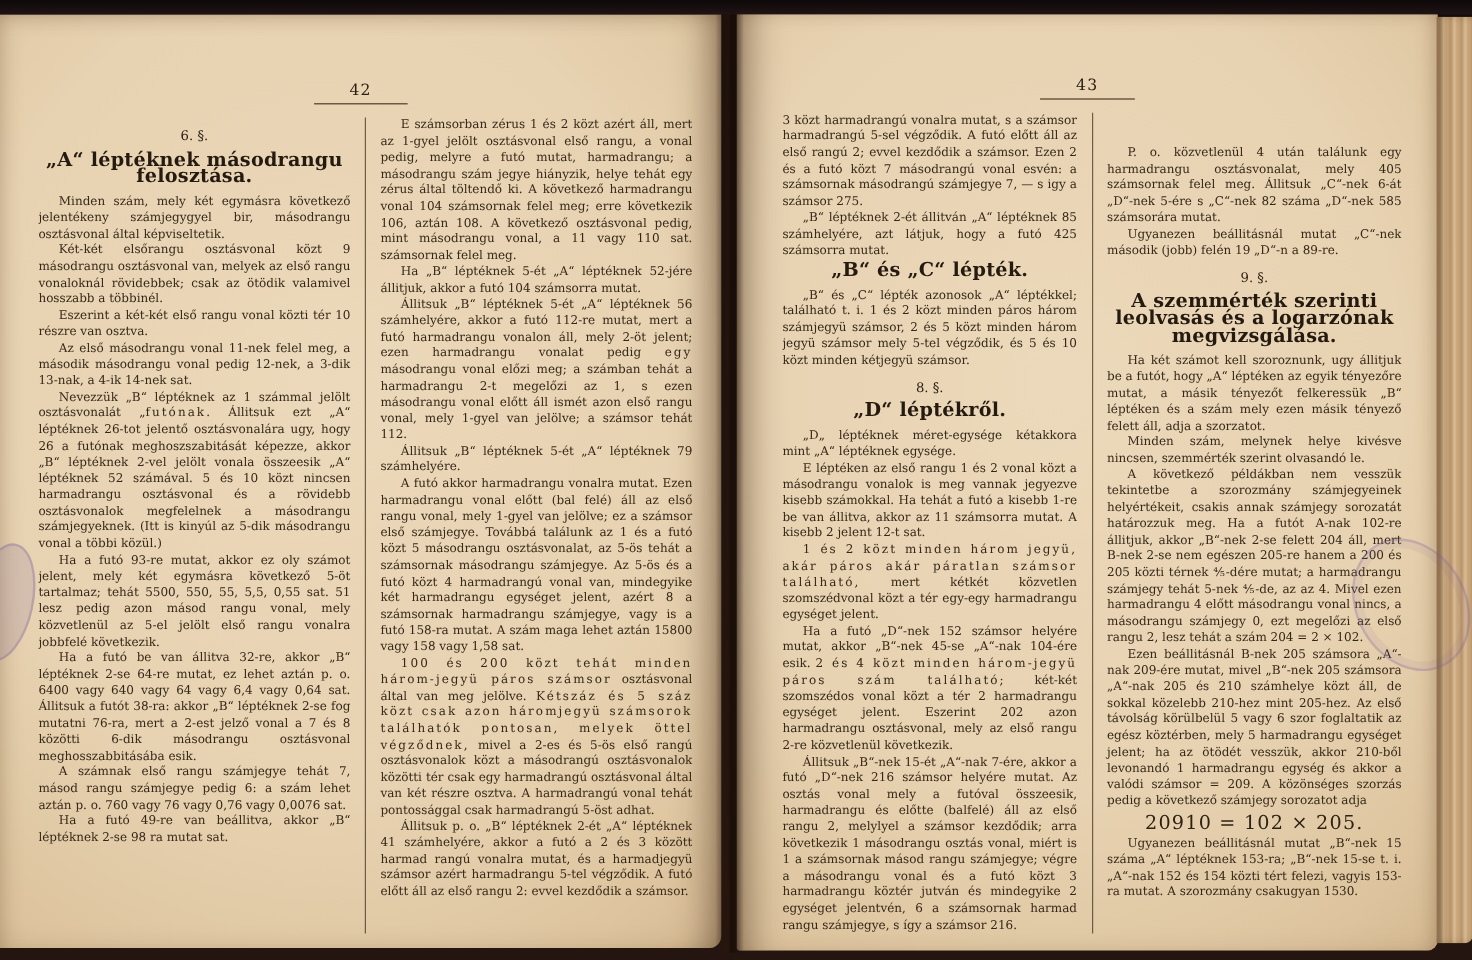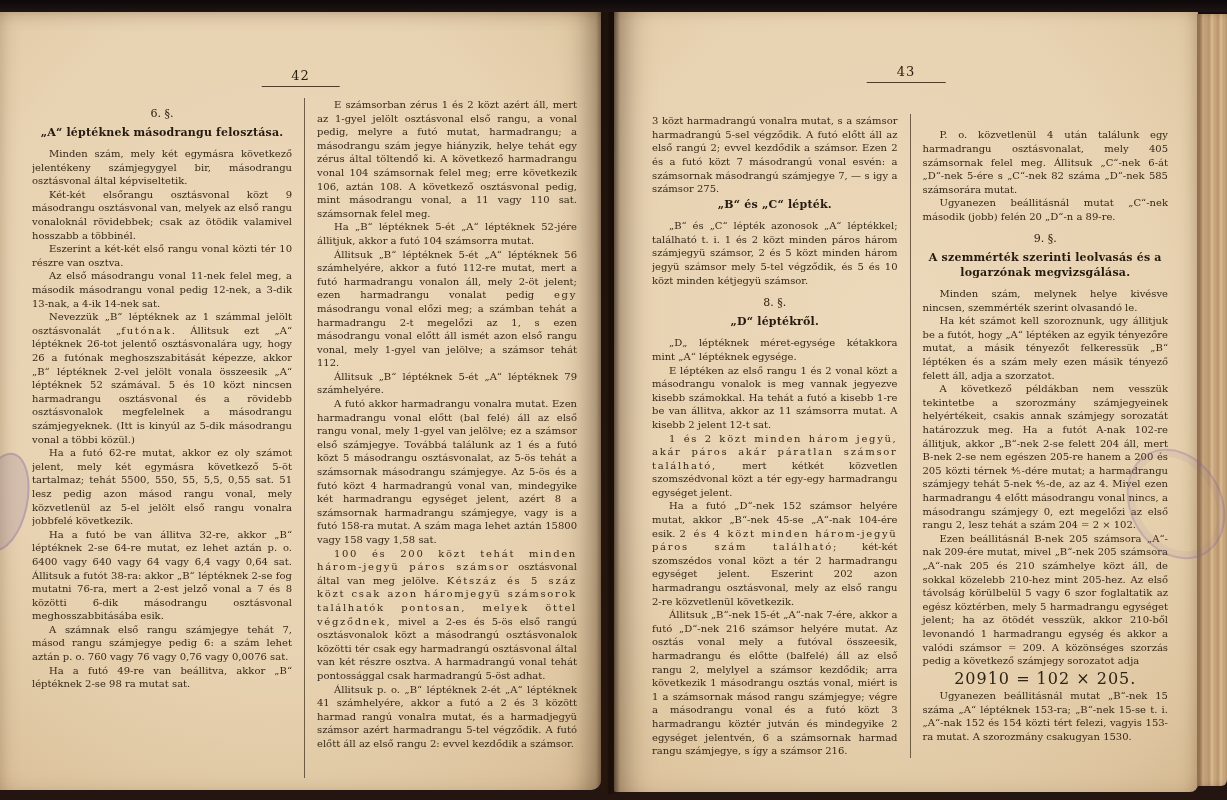--- a/index.html
+++ b/index.html
@@ -48,21 +48,21 @@
   }
   .page-right .cols{left:38px;right:30px;top:84px;align-items:center;}
   .col{
     flex:1 1 0;overflow:hidden;text-align:justify;
     font-size:10px;line-height:13.6px;color:#362818;
   }
   .col-first{padding-right:12px;border-right:1px solid rgba(70,52,32,.75);}
   .col-second{padding-left:12px;}
   .section{ text-align:center;font-size:11px;margin:9px 0 5px 0;color:#2e2214;}
   .heading{
-    text-align:center;font-weight:bold;font-size:11px;line-height:14.5px;
+    text-align:center;font-weight:bold;font-size:16px;line-height:14.5px;
     margin:2px 6px 7px 6px;color:#241a0f;letter-spacing:.2px;
   }
   .para{margin:0;text-indent:17px;}
   .para.noindent{text-indent:0;}
   .sp{letter-spacing:1.7px;}
   .equation{text-align:center;font-size:16px;margin:4px 0;letter-spacing:1px;color:#2e2214;}
   .stamp-oval{
     position:absolute;left:1130px;top:446px;width:88px;height:112px;z-index:6;
     border:2.5px solid rgba(125,95,160,.5);border-radius:50%;
     transform:rotate(-30deg);
@@ -89,21 +89,21 @@
   <div class="pagenum">42</div>
   <div class="cols">
     <div class="col col-first">
         <div class="section">6. §.</div>
         <div class="heading">„A“ léptéknek másodrangu felosztása.</div>
         <p class="para"><span>Minden szám, mely két egymásra következő jelentékeny számjegygyel bir, másodrangu osztásvonal által képviseltetik.</span></p>
         <p class="para"><span>Két-két elsőrangu osztásvonal közt 9 másodrangu osztásvonal van, melyek az első rangu vonaloknál rövidebbek; csak az ötödik valamivel hosszabb a többinél.</span></p>
         <p class="para"><span>Eszerint a két-két első rangu vonal közti tér 10 részre van osztva.</span></p>
         <p class="para"><span>Az első másodrangu vonal 11-nek felel meg, a második másodrangu vonal pedig 12-nek, a 3-dik 13-nak, a 4-ik 14-nek sat.</span></p>
         <p class="para"><span>Nevezzük „B“ léptéknek az 1 számmal jelölt osztásvonalát „</span><span class="sp">futónak</span><span>. Állitsuk ezt „A“ léptéknek 26-tot jelentő osztásvonalára ugy, hogy 26 a futónak meghoszszabitását képezze, akkor „B“ léptéknek 2-vel jelölt vonala összeesik „A“ léptéknek 52 számával. 5 és 10 közt nincsen harmadrangu osztásvonal és a rövidebb osztásvonalok megfelelnek a másodrangu számjegyeknek. (Itt is kinyúl az 5-dik másodrangu vonal a többi közül.)</span></p>
-        <p class="para"><span>Ha a futó 62-re mutat, akkor ez oly számot jelent, mely két egymásra következő 5-öt tartalmaz; tehát 5500, 550, 55, 5,5, 0,55 sat. 51 lesz pedig azon másod rangu vonal, mely közvetlenül az 5-el jelölt első rangu vonalra jobbfelé következik.</span></p>
+        <p class="para"><span>Ha a futó 93-re mutat, akkor ez oly számot jelent, mely két egymásra következő 5-öt tartalmaz; tehát 5500, 550, 55, 5,5, 0,55 sat. 51 lesz pedig azon másod rangu vonal, mely közvetlenül az 5-el jelölt első rangu vonalra jobbfelé következik.</span></p>
         <p class="para"><span>Ha a futó be van állitva 32-re, akkor „B“ léptéknek 2-se 64-re mutat, ez lehet aztán p. o. 6400 vagy 640 vagy 64 vagy 6,4 vagy 0,64 sat. Állitsuk a futót 38-ra: akkor „B“ léptéknek 2-se fog mutatni 76-ra, mert a 2-est jelző vonal a 7 és 8 közötti 6-dik másodrangu osztásvonal meghosszabbitásába esik.</span></p>
         <p class="para"><span>A számnak első rangu számjegye tehát 7, másod rangu számjegye pedig 6: a szám lehet aztán p. o. 760 vagy 76 vagy 0,76 vagy 0,0076 sat.</span></p>
         <p class="para"><span>Ha a futó 49-re van beállitva, akkor „B“ léptéknek 2-se 98 ra mutat sat.</span></p>
       </div>
     <div class="col col-second">
         <p class="para"><span>E számsorban zérus 1 és 2 közt azért áll, mert az 1-gyel jelölt osztásvonal első rangu, a vonal pedig, melyre a futó mutat, harmadrangu; a másodrangu szám jegye hiányzik, helye tehát egy zérus által töltendő ki. A következő harmadrangu vonal 104 számsornak felel meg; erre következik 106, aztán 108. A következő osztásvonal pedig, mint másodrangu vonal, a 11 vagy 110 sat. számsornak felel meg.</span></p>
         <p class="para"><span>Ha „B“ léptéknek 5-ét „A“ léptéknek 52-jére állitjuk, akkor a futó 104 számsorra mutat.</span></p>
         <p class="para"><span>Állitsuk „B“ léptéknek 5-ét „A“ léptéknek 56 számhelyére, akkor a futó 112-re mutat, mert a futó harmadrangu vonalon áll, mely 2-öt jelent; ezen harmadrangu vonalat pedig </span><span class="sp">egy</span><span> másodrangu vonal előzi meg; a számban tehát a harmadrangu 2-t megelőzi az 1, s ezen másodrangu vonal előtt áll ismét azon első rangu vonal, mely 1-gyel van jelölve; a számsor tehát 112.</span></p>
         <p class="para"><span>Állitsuk „B“ léptéknek 5-ét „A“ léptéknek 79 számhelyére.</span></p>
         <p class="para"><span>A futó akkor harmadrangu vonalra mutat. Ezen harmadrangu vonal előtt (bal felé) áll az első rangu vonal, mely 1-gyel van jelölve; ez a számsor első számjegye. Továbbá találunk az 1 és a futó közt 5 másodrangu osztásvonalat, az 5-ös tehát a számsornak másodrangu számjegye. Az 5-ös és a futó közt 4 harmadrangú vonal van, mindegyike két harmadrangu egységet jelent, azért 8 a számsornak harmadrangu számjegye, vagy is a futó 158-ra mutat. A szám maga lehet aztán 15800 vagy 158 vagy 1,58 sat.</span></p>
@@ -112,37 +112,38 @@
       </div>
   </div>
   <div class="stamp-left-fragment"></div>
 </div>
 
 <div class="page page-right">
   <div class="pagenum">43</div>
   <div class="cols">
     <div class="col col-first">
         <p class="para noindent"><span>3 közt harmadrangú vonalra mutat, s a számsor harmadrangú 5-sel végződik. A futó előtt áll az első rangú 2; evvel kezdődik a számsor. Ezen 2 és a futó közt 7 másodrangú vonal esvén: a számsornak másodrangú számjegye 7, — s igy a számsor 275.</span></p>
+        <p class="para"><span>„B“ léptéknek 2-ét állitván „A“ léptéknek 85 számhelyére, azt látjuk, hogy a futó 425 számsorra mutat.</span></p>
         <div class="heading">„B“ és „C“ lépték.</div>
         <p class="para"><span>„B“ és „C“ lépték azonosok „A“ léptékkel; található t. i. 1 és 2 közt minden páros három számjegyü számsor, 2 és 5 közt minden három jegyü számsor mely 5-tel végződik, és 5 és 10 közt minden kétjegyü számsor.</span></p>
         <div class="section">8. §.</div>
         <div class="heading">„D“ léptékről.</div>
         <p class="para"><span>„D„ léptéknek méret-egysége kétakkora mint „A“ léptéknek egysége.</span></p>
         <p class="para"><span>E léptéken az első rangu 1 és 2 vonal közt a másodrangu vonalok is meg vannak jegyezve kisebb számokkal. Ha tehát a futó a kisebb 1-re be van állitva, akkor az 11 számsorra mutat. A kisebb 2 jelent 12-t sat.</span></p>
         <p class="para"><span class="sp">1 és 2 közt minden három jegyü, akár páros akár páratlan számsor található,</span><span> mert kétkét közvetlen szomszédvonal közt a tér egy-egy harmadrangu egységet jelent.</span></p>
         <p class="para"><span>Ha a futó „D“-nek 152 számsor helyére mutat, akkor „B“-nek 45-se „A“-nak 104-ére esik. </span><span class="sp">2 és 4 közt minden három-jegyü páros szám található;</span><span> két-két szomszédos vonal közt a tér 2 harmadrangu egységet jelent. Eszerint 202 azon harmadrangu osztásvonal, mely az első rangu 2-re közvetlenül következik.</span></p>
         <p class="para"><span>Állitsuk „B“-nek 15-ét „A“-nak 7-ére, akkor a futó „D“-nek 216 számsor helyére mutat. Az osztás vonal mely a futóval összeesik, harmadrangu és előtte (balfelé) áll az első rangu 2, melylyel a számsor kezdődik; arra következik 1 másodrangu osztás vonal, miért is 1 a számsornak másod rangu számjegye; végre a másodrangu vonal és a futó közt 3 harmadrangu köztér jutván és mindegyike 2 egységet jelentvén, 6 a számsornak harmad rangu számjegye, s így a számsor 216.</span></p>
       </div>
     <div class="col col-second">
         <p class="para"><span>P. o. közvetlenül 4 után találunk egy harmadrangu osztásvonalat, mely 405 számsornak felel meg. Állitsuk „C“-nek 6-át „D“-nek 5-ére s „C“-nek 82 száma „D“-nek 585 számsorára mutat.</span></p>
-        <p class="para"><span>Ugyanezen beállitásnál mutat „C“-nek második (jobb) felén 20 „D“-n a 89-re.</span></p>
+        <p class="para"><span>Ugyanezen beállitásnál mutat „C“-nek második (jobb) felén 19 „D“-n a 89-re.</span></p>
         <div class="section">9. §.</div>
         <div class="heading">A szemmérték szerinti leolvasás és a logarzónak megvizsgálása.</div>
+        <p class="para"><span>Ha két számot kell szoroznunk, ugy állitjuk be a futót, hogy „A“ léptéken az egyik tényezőre mutat, a másik tényezőt felkeressük „B“ léptéken és a szám mely ezen másik tényező felett áll, adja a szorzatot.</span></p>
         <p class="para"><span>Minden szám, melynek helye kivésve nincsen, szemmérték szerint olvasandó le.</span></p>
-        <p class="para"><span>Ha két számot kell szoroznunk, ugy állitjuk be a futót, hogy „A“ léptéken az egyik tényezőre mutat, a másik tényezőt felkeressük „B“ léptéken és a szám mely ezen másik tényező felett áll, adja a szorzatot.</span></p>
         <p class="para"><span>A következő példákban nem vesszük tekintetbe a szorozmány számjegyeinek helyértékeit, csakis annak számjegy sorozatát határozzuk meg. Ha a futót A-nak 102-re állitjuk, akkor „B“-nek 2-se felett 204 áll, mert B-nek 2-se nem egészen 205-re hanem a 200 és 205 közti térnek ⅘-dére mutat; a harmadrangu számjegy tehát 5-nek ⅘-de, az az 4. Mivel ezen harmadrangu 4 előtt másodrangu vonal nincs, a másodrangu számjegy 0, ezt megelőzi az első rangu 2, lesz tehát a szám 204 = 2 × 102.</span></p>
         <p class="para"><span>Ezen beállitásnál B-nek 205 számsora „A“-nak 209-ére mutat, mivel „B“-nek 205 számsora „A“-nak 205 és 210 számhelye közt áll, de sokkal közelebb 210-hez mint 205-hez. Az első távolság körülbelül 5 vagy 6 szor foglaltatik az egész köztérben, mely 5 harmadrangu egységet jelent; ha az ötödét vesszük, akkor 210-ből levonandó 1 harmadrangu egység és akkor a valódi számsor = 209. A közönséges szorzás pedig a következő számjegy sorozatot adja</span></p>
         <div class="equation">20910 = 102 × 205.</div>
         <p class="para"><span>Ugyanezen beállitásnál mutat „B“-nek 15 száma „A“ léptéknek 153-ra; „B“-nek 15-se t. i. „A“-nak 152 és 154 közti tért felezi, vagyis 153-ra mutat. A szorozmány csakugyan 1530.</span></p>
       </div>
   </div>
 </div>
 
 <div class="gutter"></div>
 <div class="edge-stack"></div>

